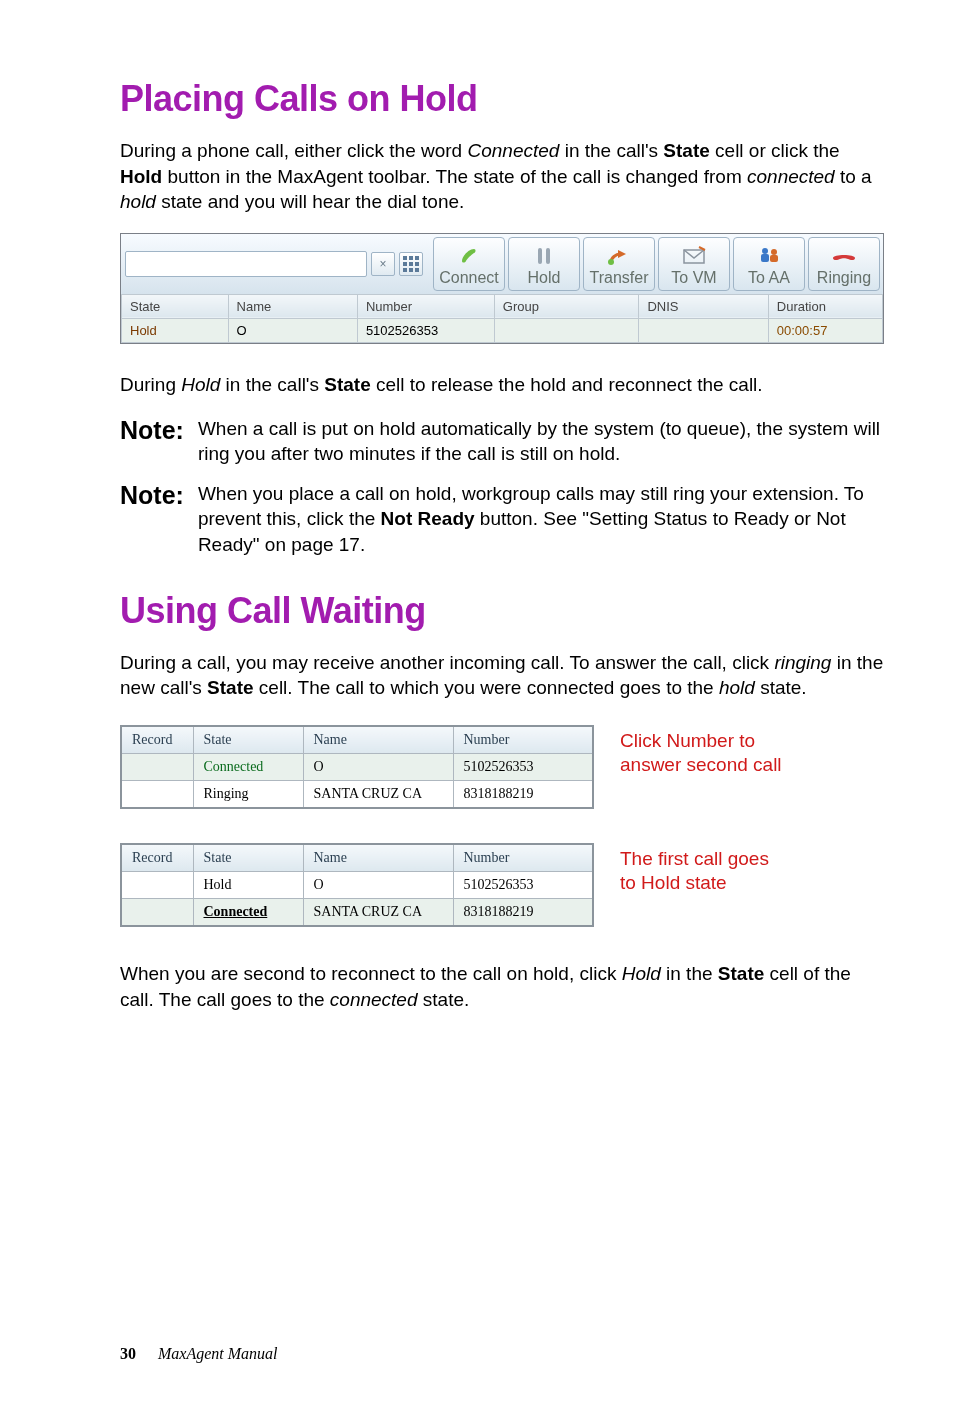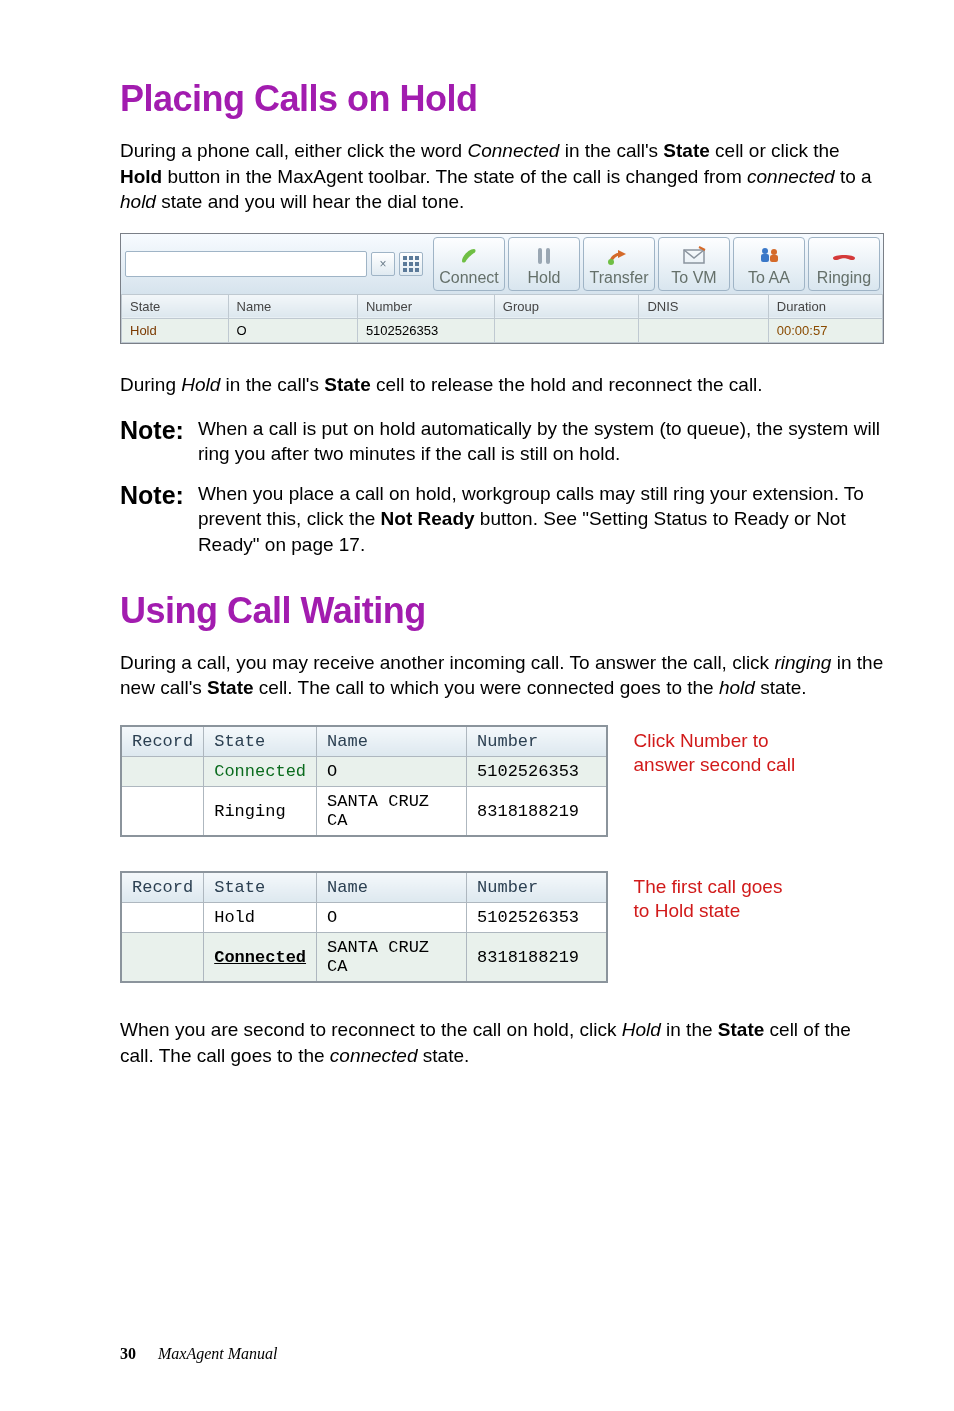--- a/index.html
+++ b/index.html
@@ -129,22 +129,22 @@
 
   
   .mini-fig-wrap {
     display: flex;
     align-items: flex-start;
     gap: 26px;
     margin: 0 0 34px 0;
   }
   .mini-table {
     border-collapse: collapse;
-    font-family: Liberation Mono, monospace;
-    font-size: 17px;
+    font-family: Liberation Serif, serif;
+    font-size: 14px;
     border: 2px solid #8b949c;
   }
   .mini-table th, .mini-table td {
     border: 1px solid #aeb7bf;
     padding: 5px 10px;
     text-align: left;
     font-weight: normal;
   }
   .mini-table th { background: linear-gradient(#f4f8fb,#dde8ef); color:#2c4052; }
   .mini-table td { background: #fff; }

